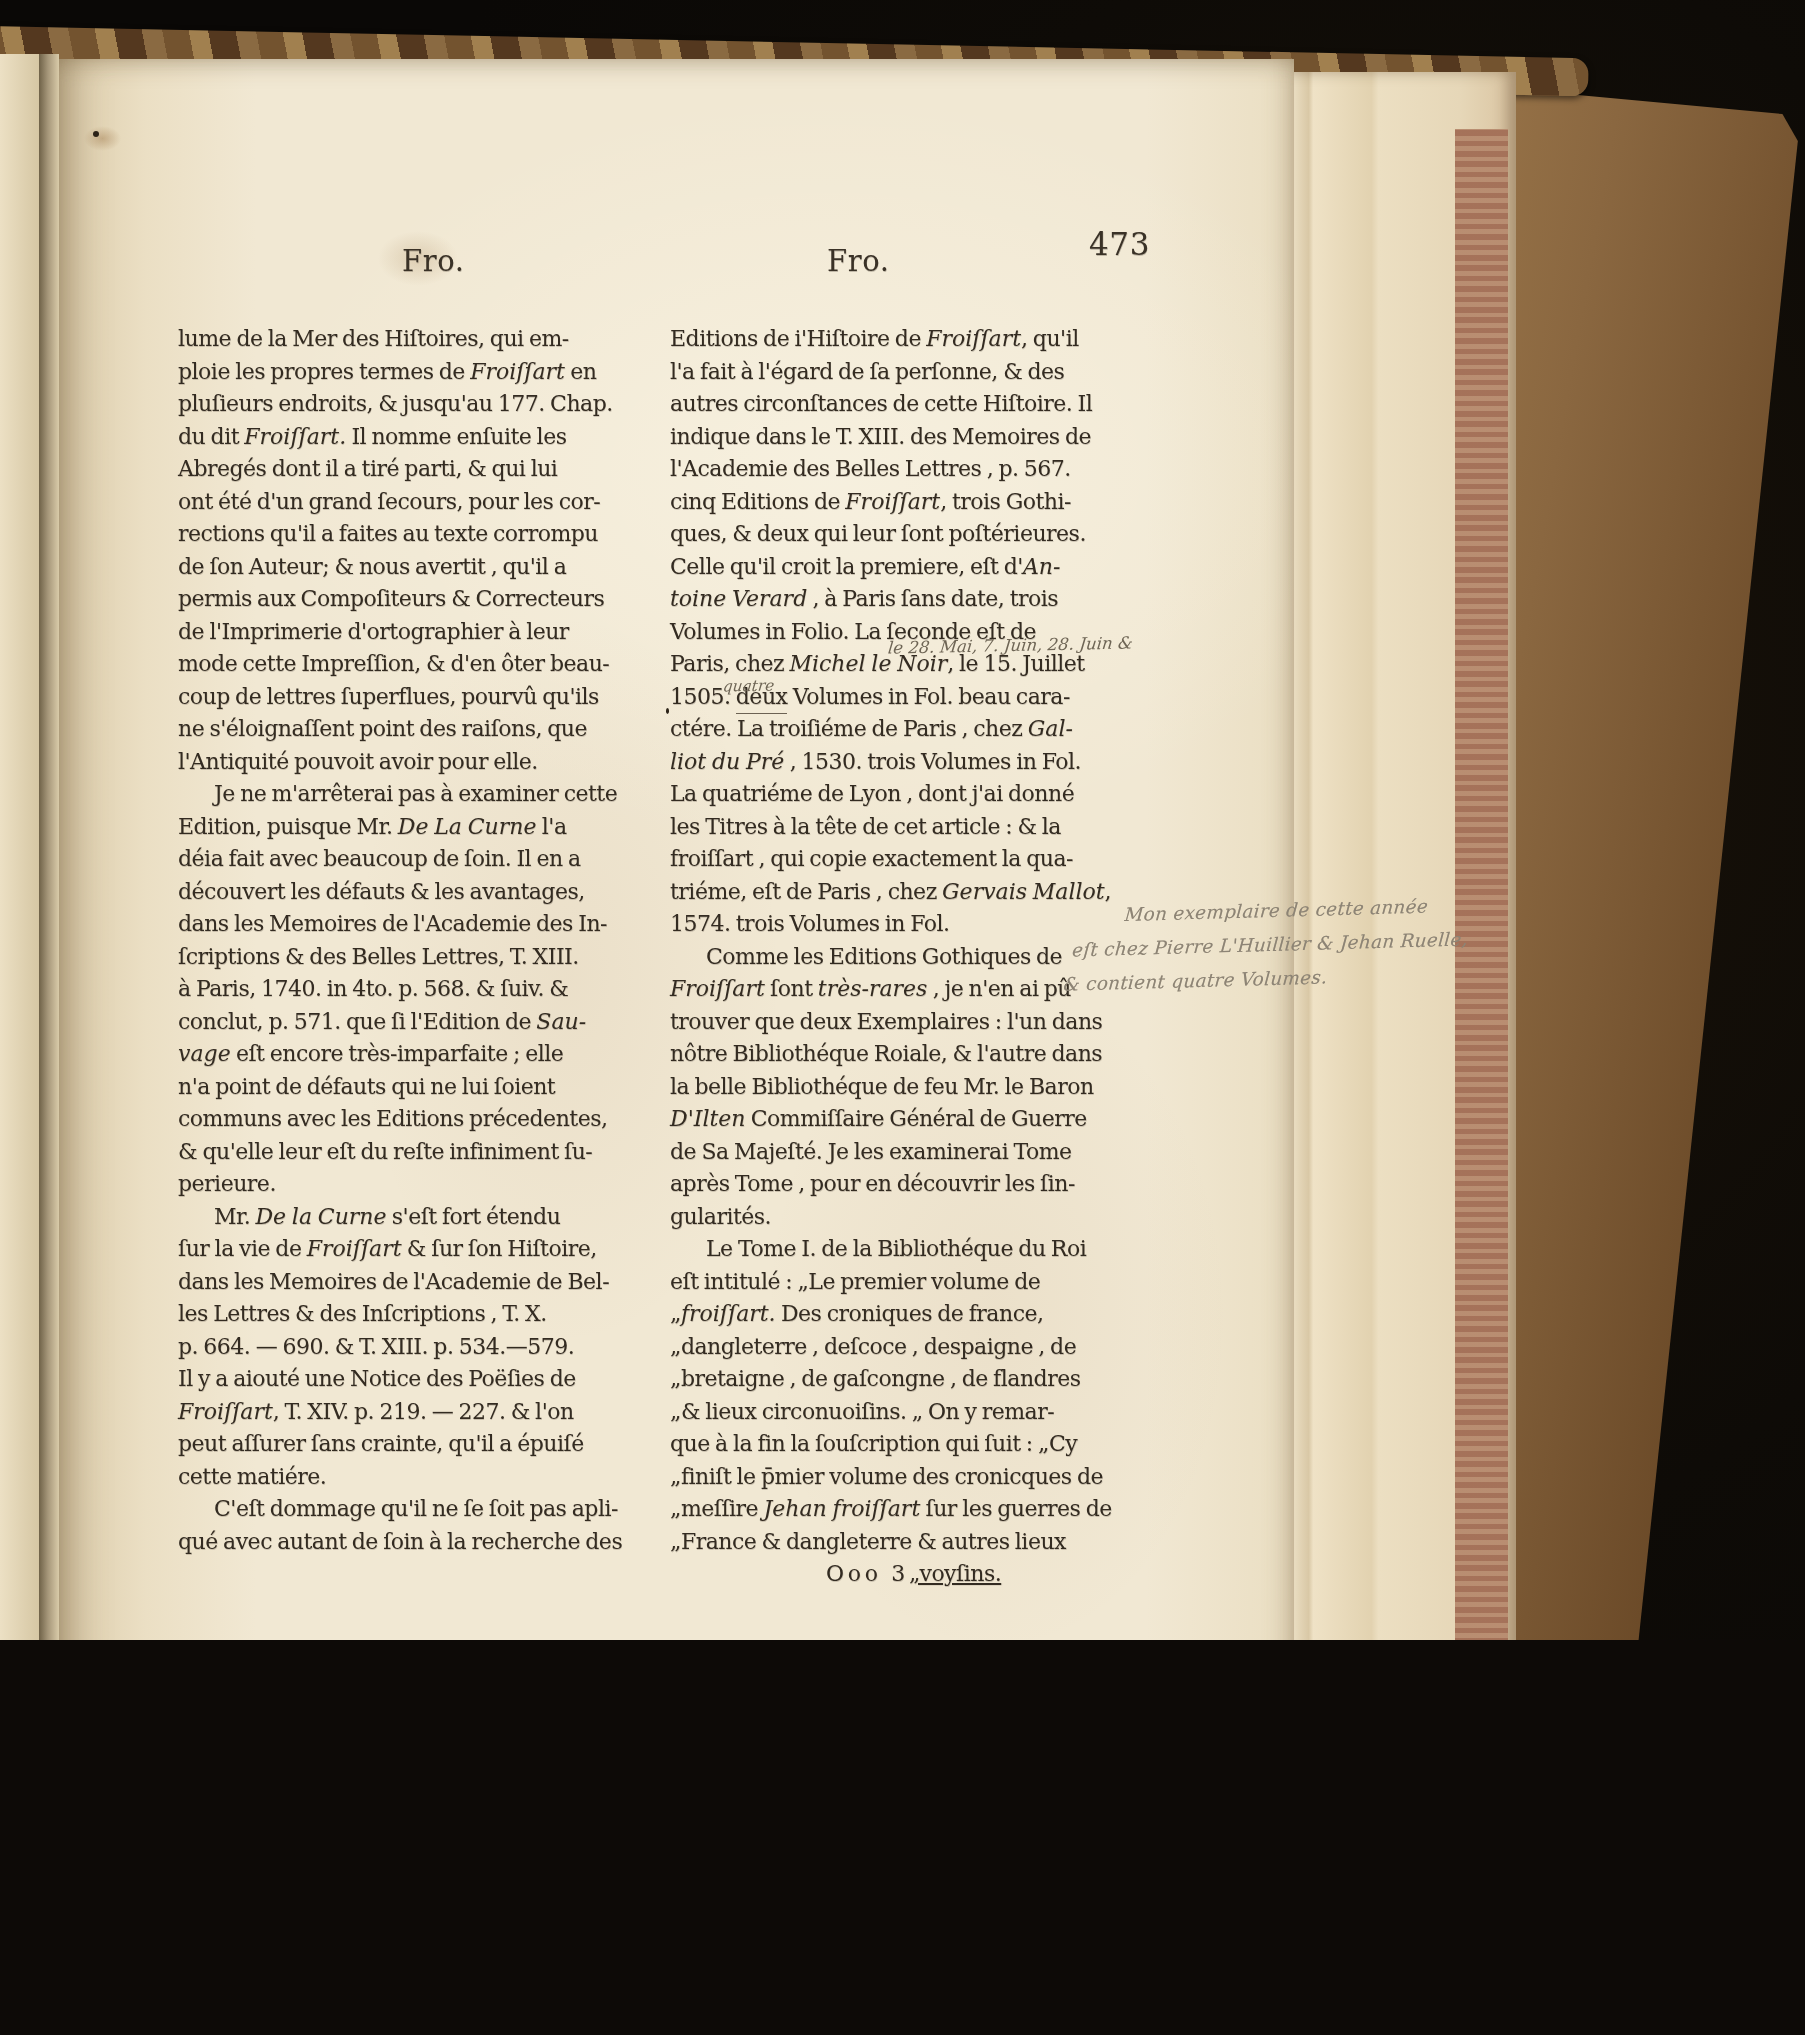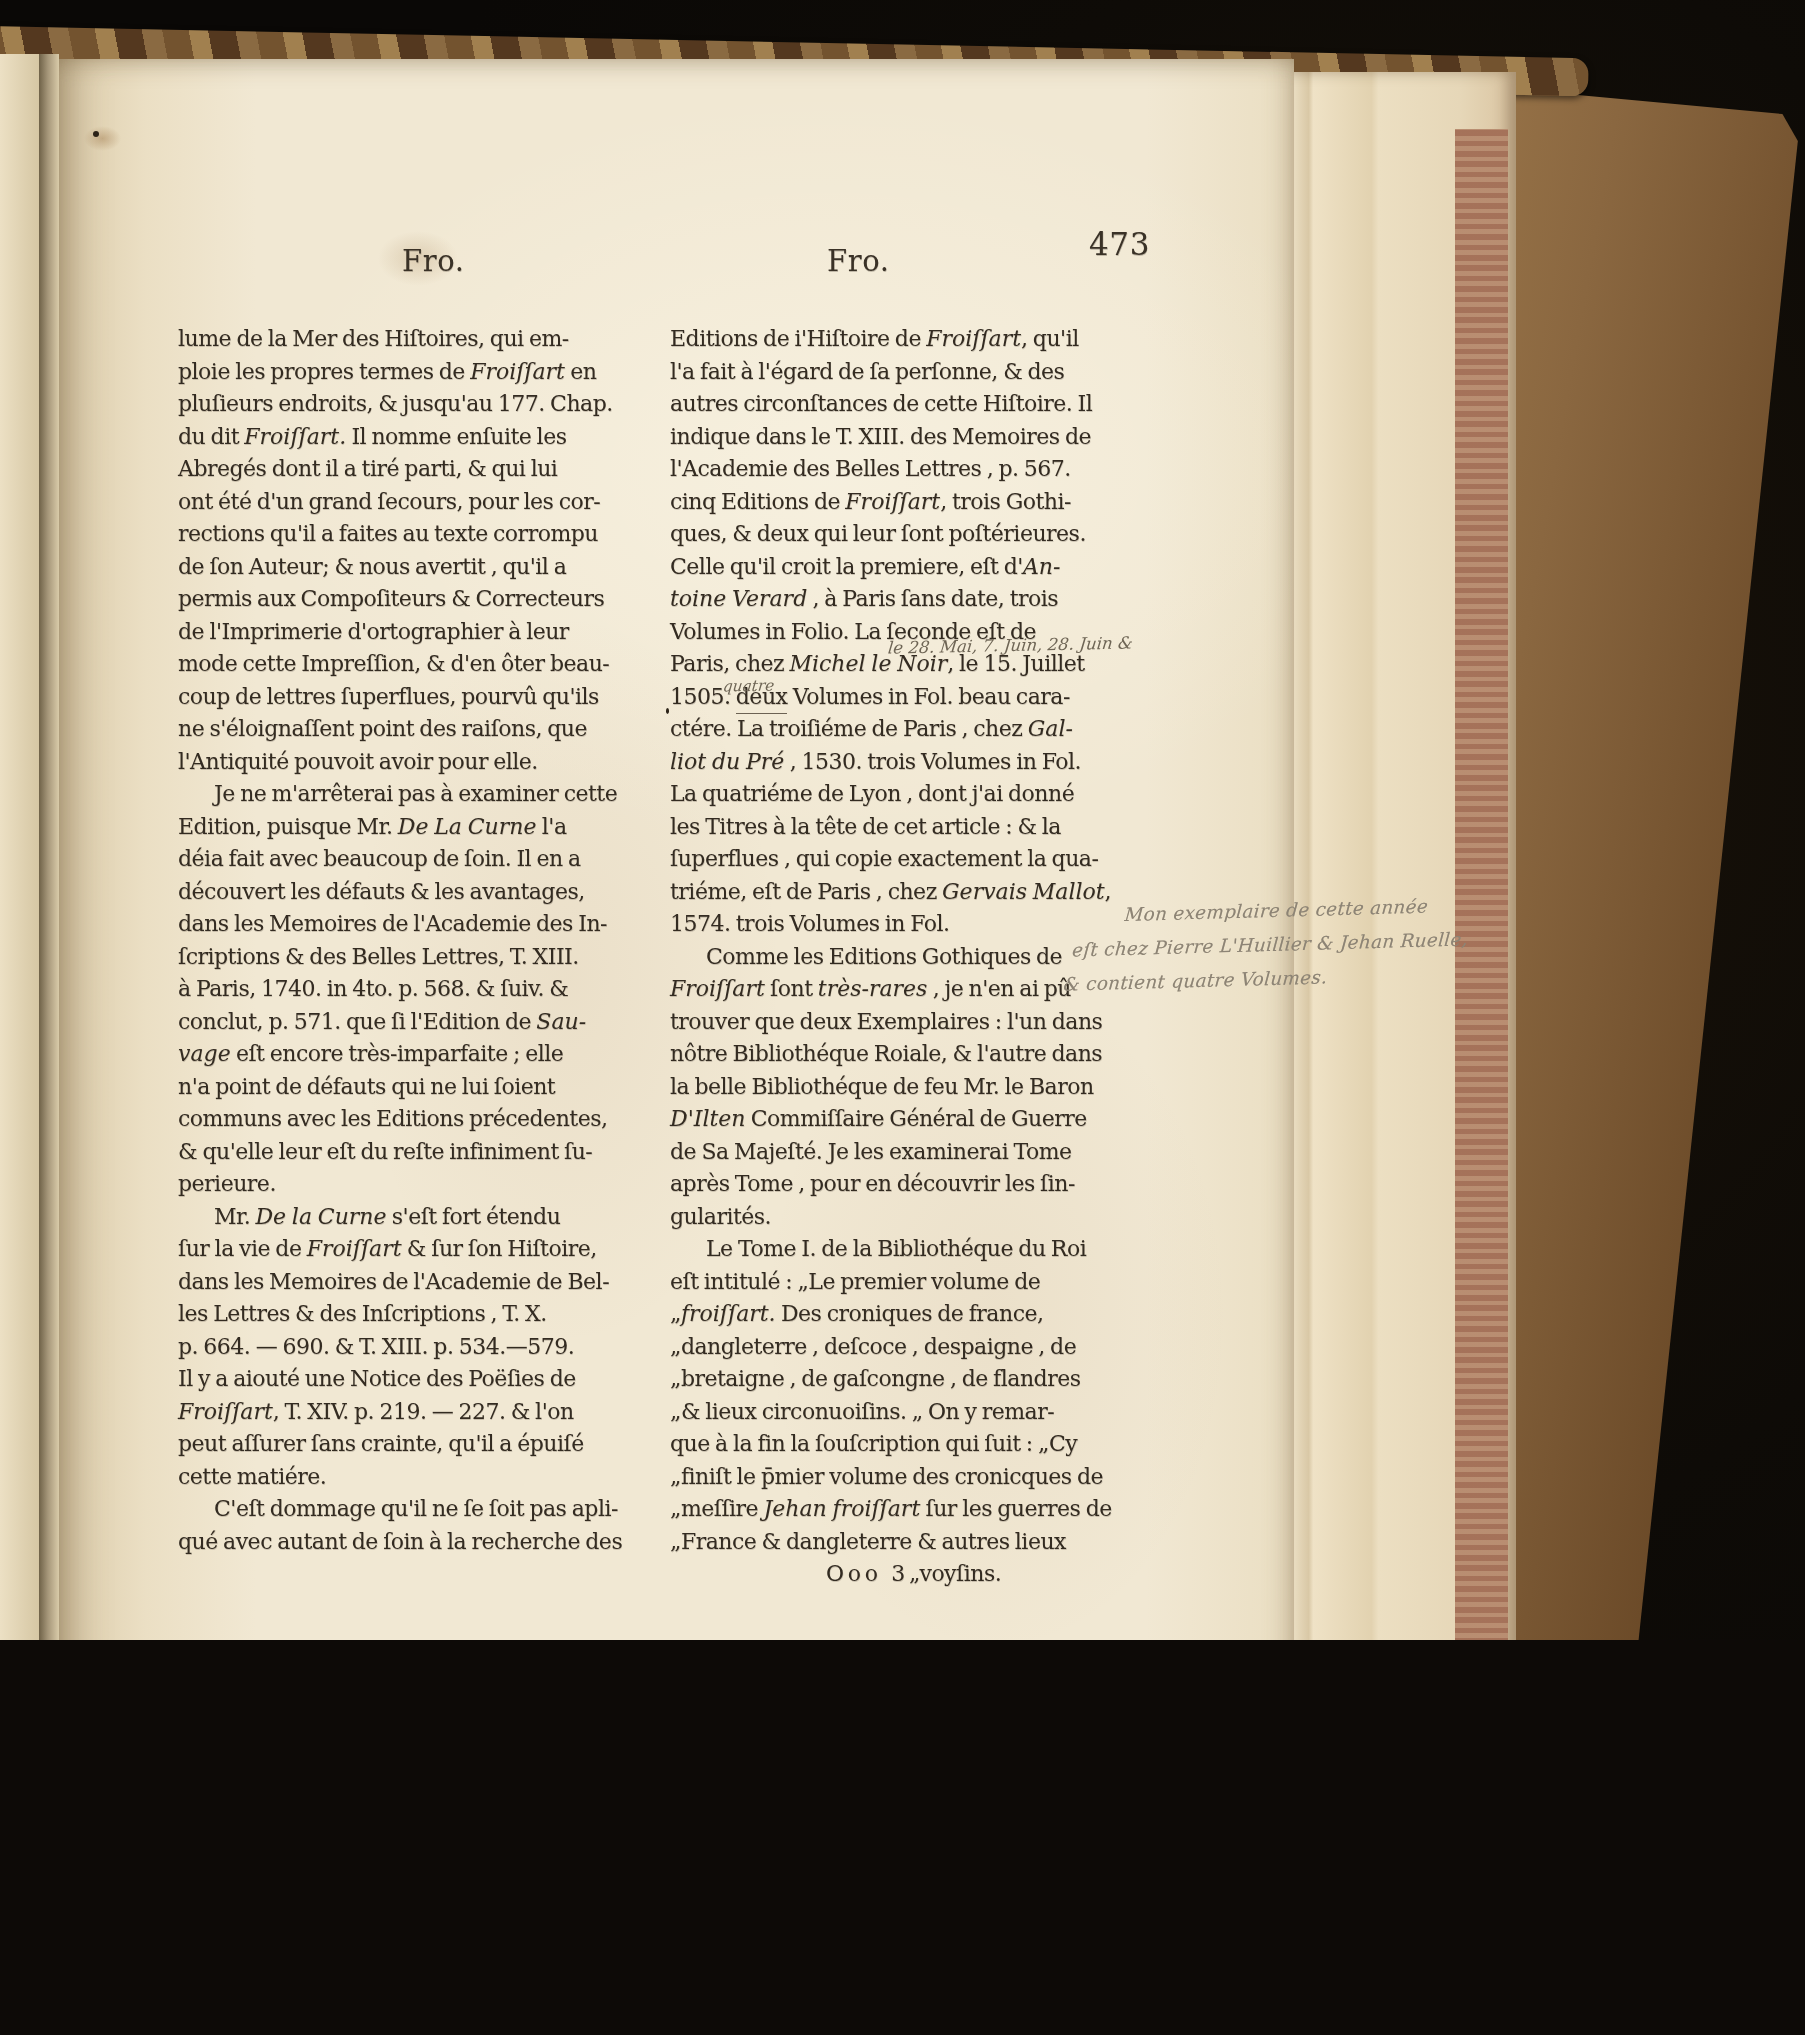--- a/index.html
+++ b/index.html
@@ -60,21 +60,21 @@
     text-shadow:0.4px 0.5px 0 rgba(62,52,40,.28);}
   .col{position:absolute;font-size:22px;line-height:32.5px;color:#332b21;
     letter-spacing:-0.5px;word-spacing:-1.2px;white-space:nowrap;
     text-shadow:0.4px 0.5px 0 rgba(62,52,40,.22);}
   .line{position:relative;height:32.5px;}
   .line.para{text-indent:36px;}
   .seg.i{font-style:italic;letter-spacing:0;}
   .seg.u{border-bottom:1.8px solid rgba(84,74,60,.85);padding-bottom:4px;}
   .sigline{display:flex;justify-content:center;}
   .sig{padding-left:46px;letter-spacing:3.7px;}
-  .catch{padding-right:3.7px;}
+  .catch{padding-right:3.7px;text-decoration:underline;}
 
   
   .hw{position:absolute;font-style:italic;white-space:nowrap;
     transform:rotate(-1.2deg) skewX(-7deg);
     color:#6e6555;font-size:16.6px;letter-spacing:0;word-spacing:0;text-shadow:none;}
   .hw-small{font-size:15.3px;}
   .marg{position:absolute;left:1066px;top:894px;width:405px;
     font-style:italic;transform:rotate(-1.6deg) skewX(-6deg);
     color:#8d8475;font-size:18.4px;line-height:34px;letter-spacing:0.3px;
     text-shadow:0 0 0.6px rgba(141,132,117,.45);}
@@ -163,21 +163,21 @@
       <div class="line"><span class="seg r">ques, &amp; deux qui leur ſont poſtérieures.</span></div>
       <div class="line"><span class="seg r">Celle qu'il croit la premiere, eſt d'</span><span class="seg i">An-</span></div>
       <div class="line"><span class="seg i">toine Verard</span><span class="seg r"> , à Paris ſans date, trois</span></div>
       <div class="line"><span class="seg r">Volumes in Folio.    La ſeconde eſt de</span></div>
       <div class="line"><span class="seg r">Paris, chez </span><span class="seg i">Michel le Noir</span><span class="seg r">, le 15. Juillet</span><span class="hw " style="left: 49%; top: -18.4px;">le 28. Mai, 7. Juin, 28. Juin &amp;</span></div>
       <div class="line"><span class="seg r">1505. </span><span class="seg u">deux</span><span class="seg r"> Volumes in Fol. beau cara-</span><span class="hw hw-small" style="left: 12%; top: -10.4px;">quatre</span></div>
       <div class="line"><span class="seg r">ctére.   La troiſiéme de Paris , chez </span><span class="seg i">Gal-</span></div>
       <div class="line"><span class="seg i">liot du Pré</span><span class="seg r"> , 1530. trois Volumes in Fol.</span></div>
       <div class="line"><span class="seg r">La quatriéme de Lyon , dont j'ai donné</span></div>
       <div class="line"><span class="seg r">les Titres à la tête de cet article :  &amp; la</span></div>
-      <div class="line"><span class="seg r">ſuperflues ,  qui copie exactement la qua-</span></div>
+      <div class="line"><span class="seg r">froiſſart ,  qui copie exactement la qua-</span></div>
       <div class="line"><span class="seg r">triéme, eſt de Paris , chez </span><span class="seg i">Gervais Mallot</span><span class="seg r">,</span></div>
       <div class="line"><span class="seg r">1574. trois Volumes in Fol.</span></div>
       <div class="line para"><span class="seg r">Comme les Editions Gothiques de</span></div>
       <div class="line"><span class="seg i">Froiſſart</span><span class="seg r"> ſont </span><span class="seg i">très-rares</span><span class="seg r"> ,  je n'en ai pû</span></div>
       <div class="line"><span class="seg r">trouver que deux Exemplaires :  l'un dans</span></div>
       <div class="line"><span class="seg r">nôtre Bibliothéque Roiale, &amp; l'autre dans</span></div>
       <div class="line"><span class="seg r">la belle Bibliothéque de feu Mr. le Baron</span></div>
       <div class="line"><span class="seg i">D'Ilten</span><span class="seg r"> Commiſſaire Général de Guerre</span></div>
       <div class="line"><span class="seg r">de Sa Majeſté.   Je les examinerai Tome</span></div>
       <div class="line"><span class="seg r">après Tome ,  pour en découvrir les ſin-</span></div>

